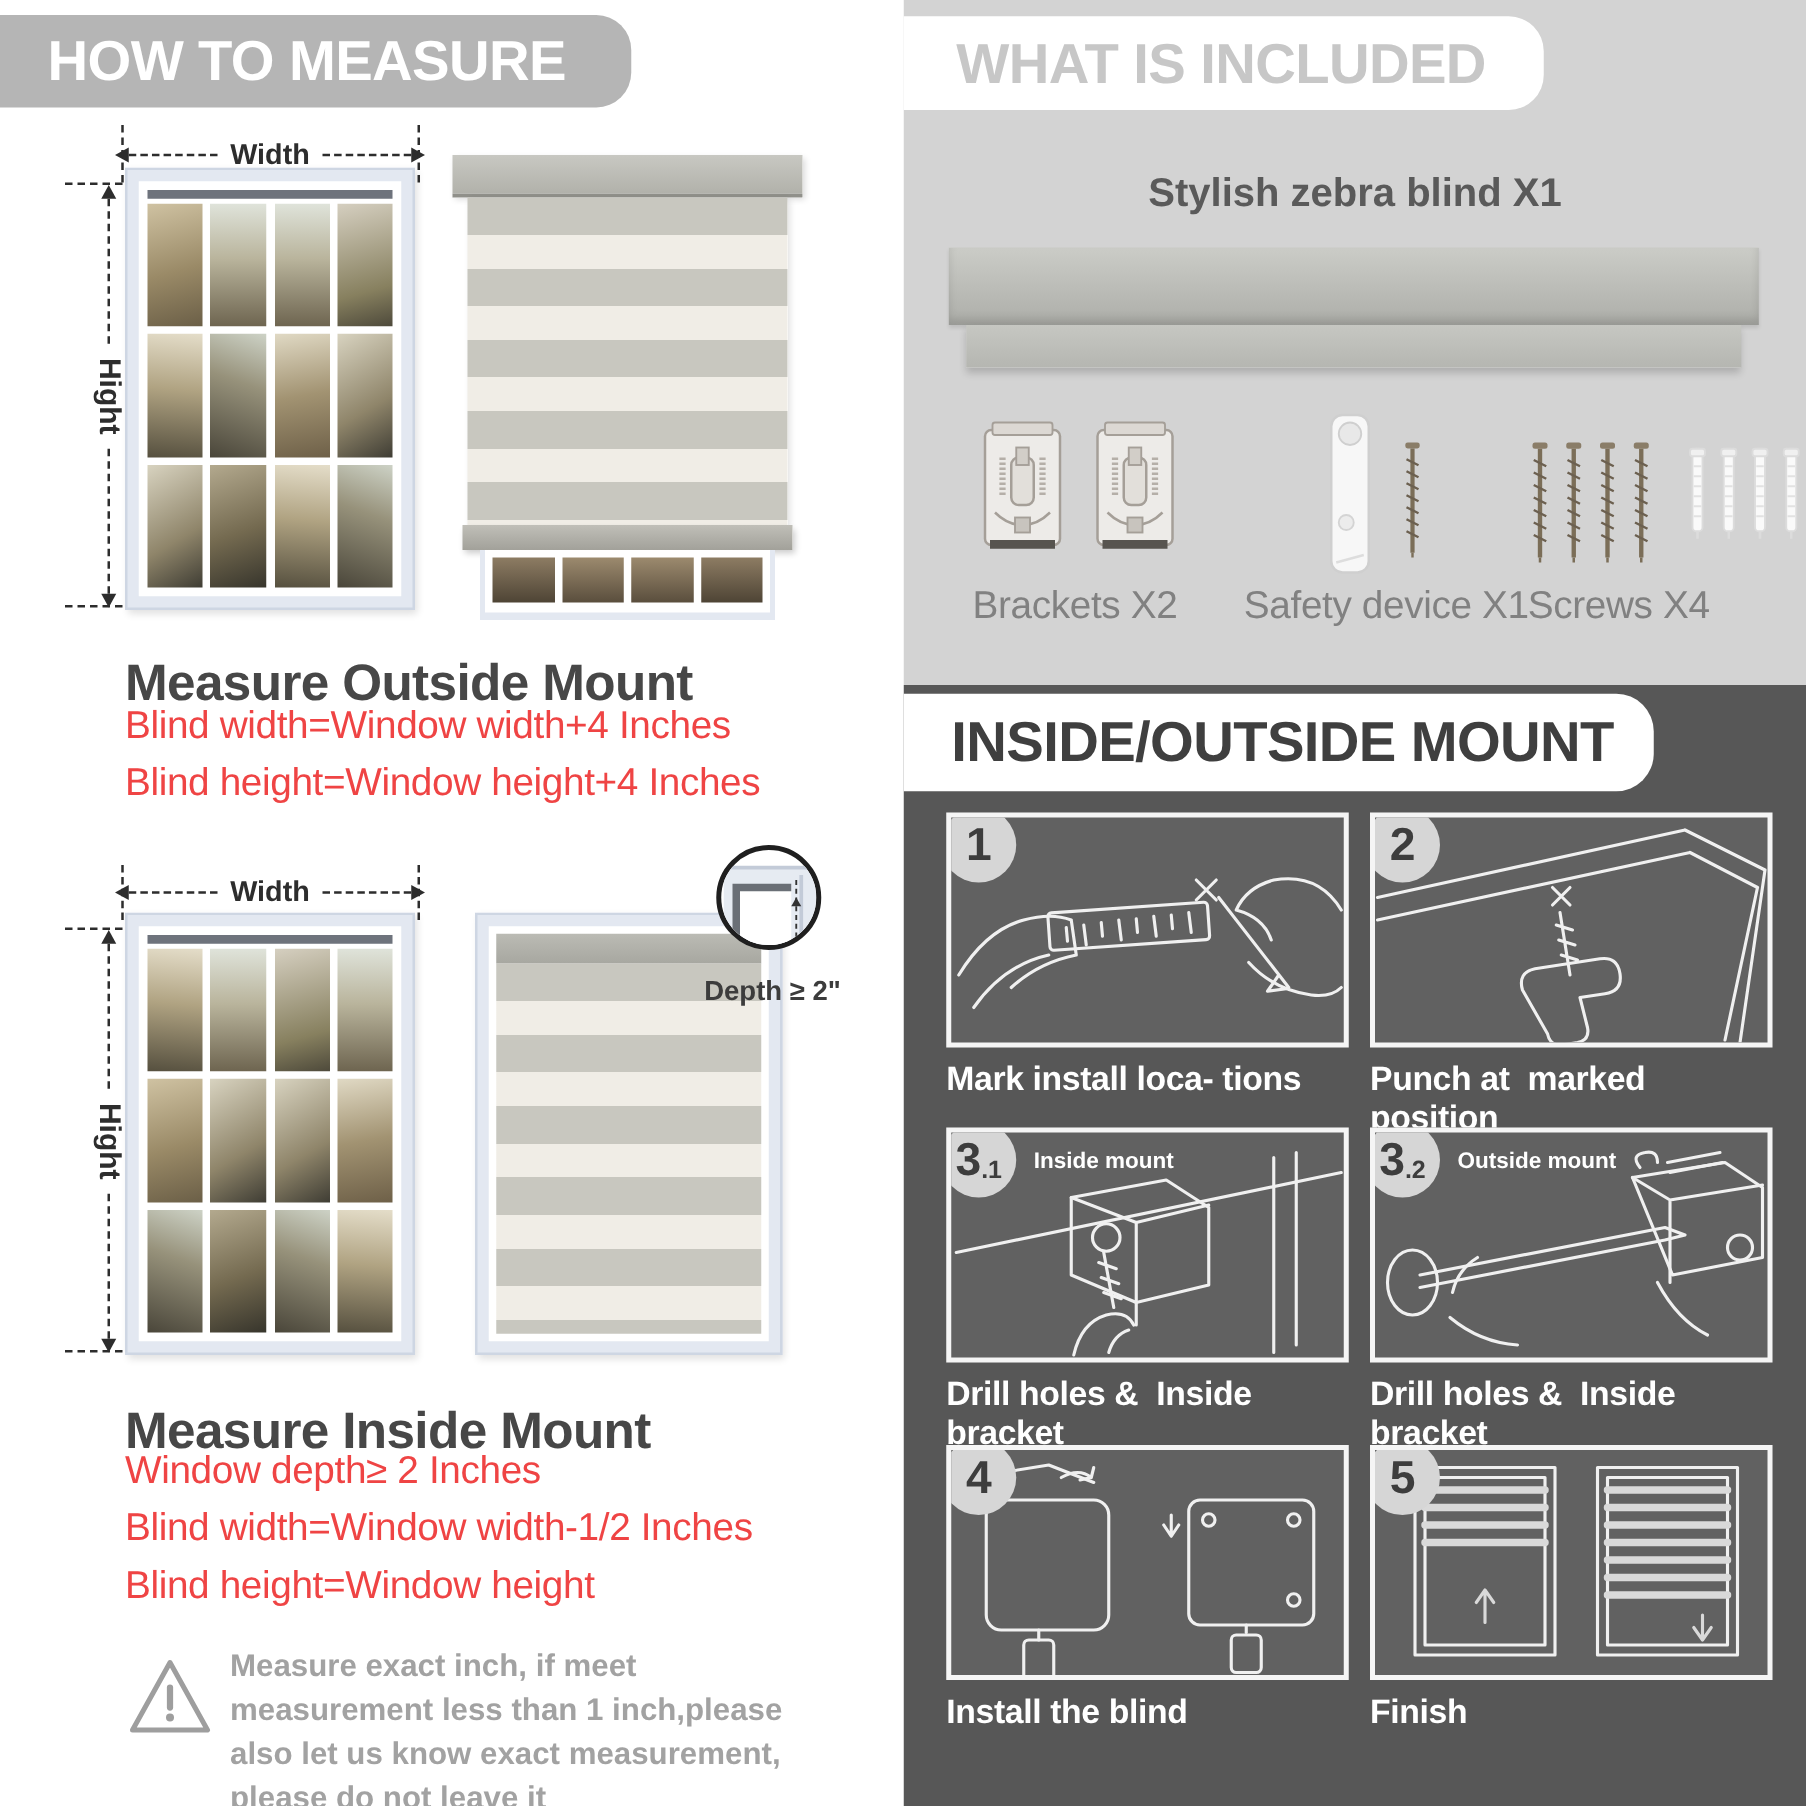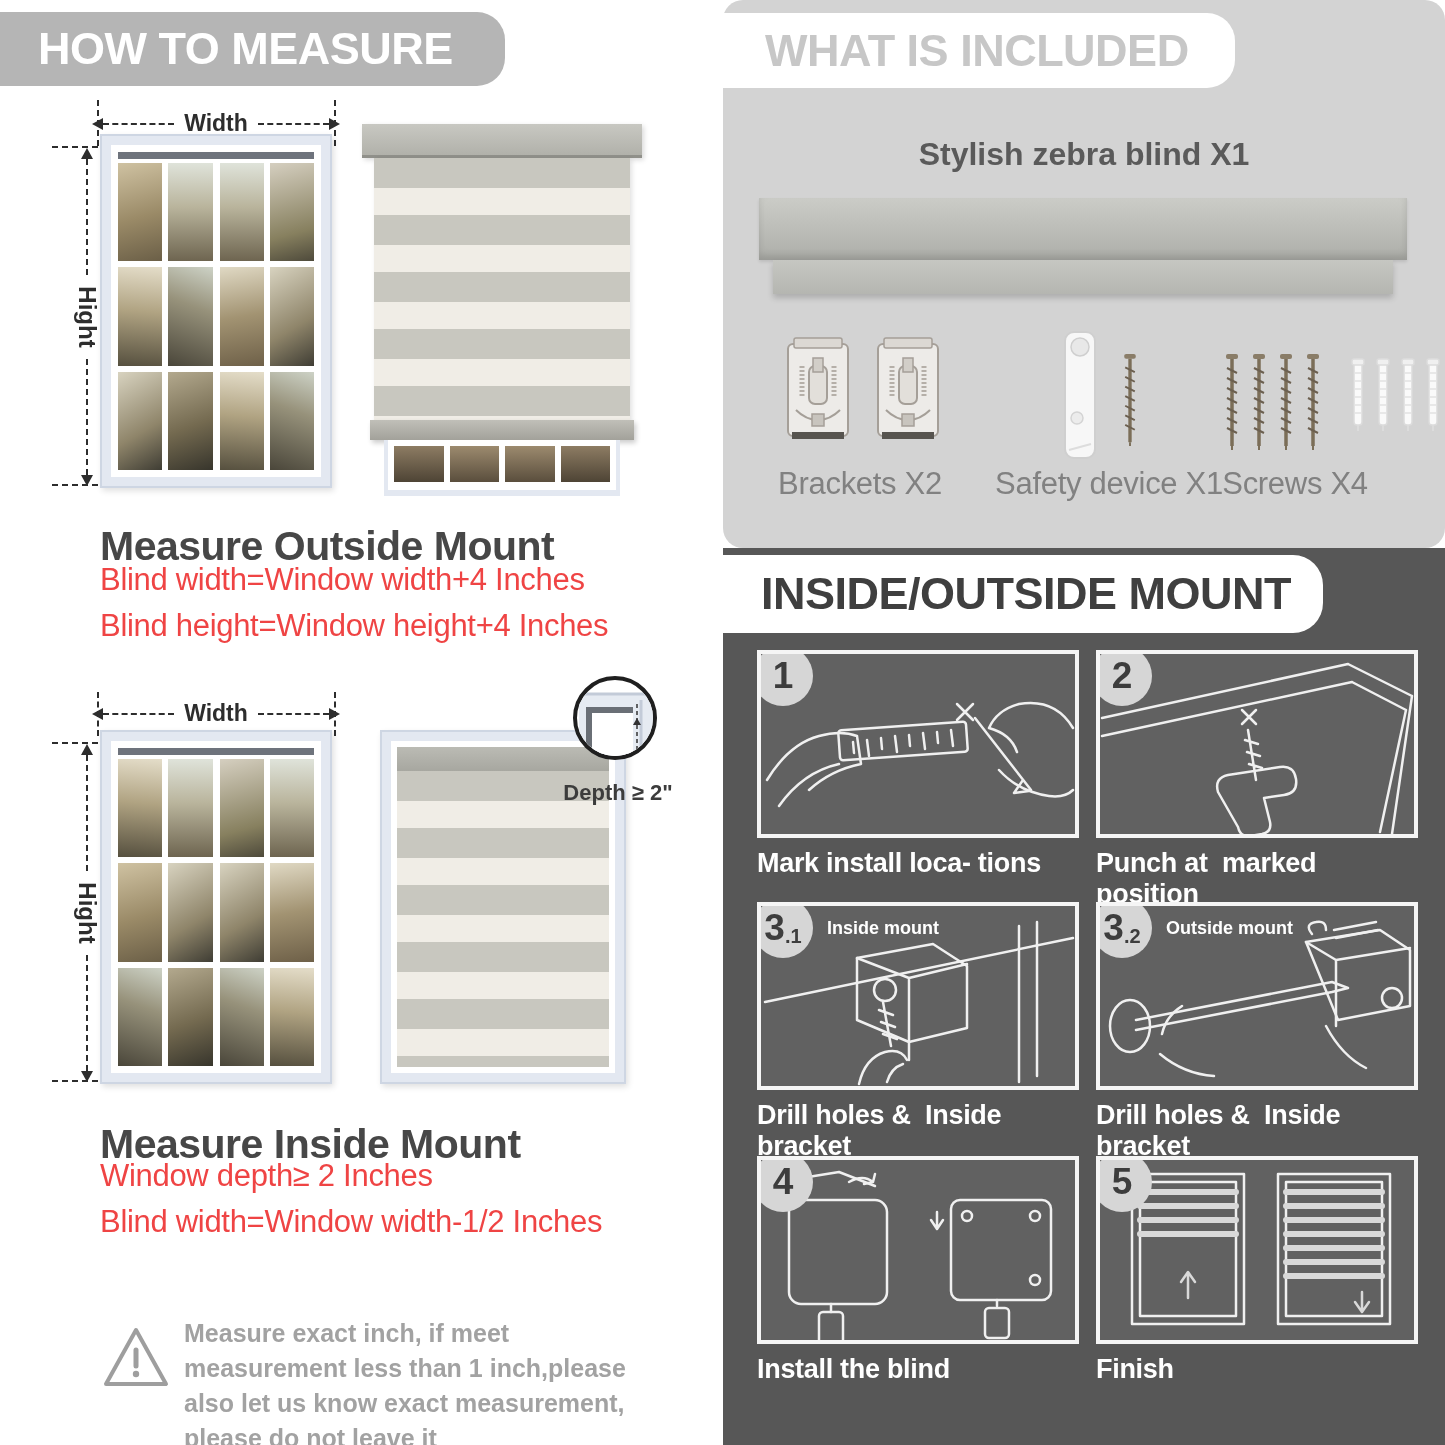--- a/index.html
+++ b/index.html
@@ -75,21 +75,21 @@
   .fabric2{flex:1;background:repeating-linear-gradient(180deg,#c8c7bf 0 30px,#f0ede6 30px 57px);}
 
   .magnifier{position:absolute;width:84px;height:84px;border:4px solid #1f1f1f;border-radius:50%;
              background:#fff;overflow:hidden;z-index:6;}
   .depth-label{position:absolute;width:140px;text-align:center;font-size:22px;font-weight:700;color:#3c3c3c;}
 
   
   .warn-text{position:absolute;width:470px;font-size:25px;line-height:35px;font-weight:600;color:#a2a2a2;}
 
   
-  .panel-included{position:absolute;left:723px;top:0;width:722px;height:548px;background:#d3d3d3;border-radius:20px;}
+  .panel-included{position:absolute;left:723px;top:0;width:722px;height:548px;background:#d3d3d3;}
   .hdr-included{position:absolute;left:0;top:13px;width:512px;height:75px;background:#fff;
                 border-radius:0 28px 28px 0;color:#c7c7c7;font-size:45px;font-weight:700;
                 letter-spacing:-0.5px;line-height:75px;padding-left:42px;}
   .product-label{position:absolute;left:0;top:136px;width:100%;text-align:center;
                  color:#5a5a5a;font-size:32px;font-weight:700;}
   .headrail{position:absolute;left:36px;top:198px;width:648px;}
   .hr-top{height:62px;background:linear-gradient(180deg,#cbccc7,#adaea9);
           box-shadow:inset 0 -5px 7px rgba(0,0,0,.12), 0 2px 3px rgba(0,0,0,.1);}
   .hr-bottom{height:34px;margin:0 14px;background:linear-gradient(180deg,#c6c7c2,#b5b6b1);
              box-shadow:0 4px 6px rgba(0,0,0,.18);}
@@ -239,20 +239,21 @@
       <path d="M2,14 H76 M64,20 V76" stroke="#c3cbd8" stroke-width="3" fill="none"></path>
       <path d="M60,24 V74" stroke="#333333" stroke-width="1.5" stroke-dasharray="4 3" fill="none"></path>
       <path d="M60,38 l-4,7 h8 z" fill="#333333"></path>
     </svg>
   </div>
   <div class="depth-label" style="left:548px;top:780px;">Depth ≥ 2"</div>
 
   <div class="sec-heading" style="left:100px;top:1104px;">Measure Inside Mount</div>
   <div class="rule-line" style="left:100px;top:1158px;">Window depth≥ 2 Inches</div>
   <div class="rule-line" style="left:100px;top:1204px;">Blind width=Window width-1/2 Inches</div>
+  <div class="rule-line" style="left:100px;top:1250px;">Blind height=Window height</div>
 
   <svg class="abs" style="left:100px;top:1322px;" width="72" height="72" viewBox="0 0 72 72">
     <path d="M36,8 L66,62 H6 Z" fill="none" stroke="#9e9e9e" stroke-width="4" stroke-linejoin="round"></path>
     <path d="M36,28 v16" stroke="#9e9e9e" stroke-width="5" stroke-linecap="round" fill="none"></path>
     <circle cx="36" cy="52" r="3.2" fill="#9e9e9e"></circle>
   </svg>
   <div class="warn-text" style="left:184px;top:1316px;">Measure exact inch, if meet measurement less than 1 inch,please also let us know exact measurement, please do not leave it</div>
 
   <div class="panel-included">
     <div class="hdr-included">WHAT IS INCLUDED</div>

